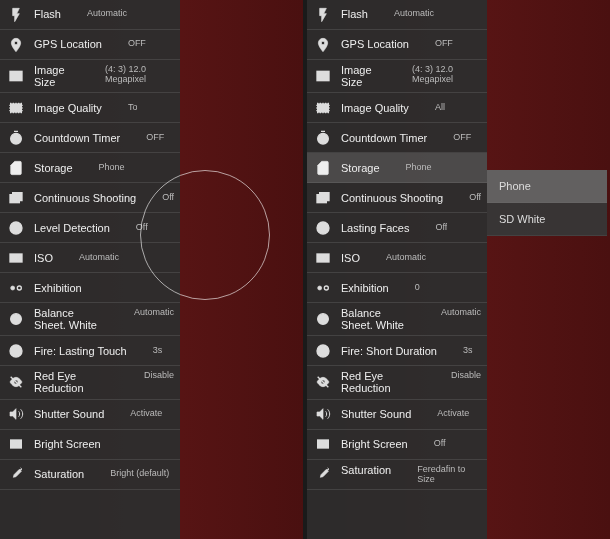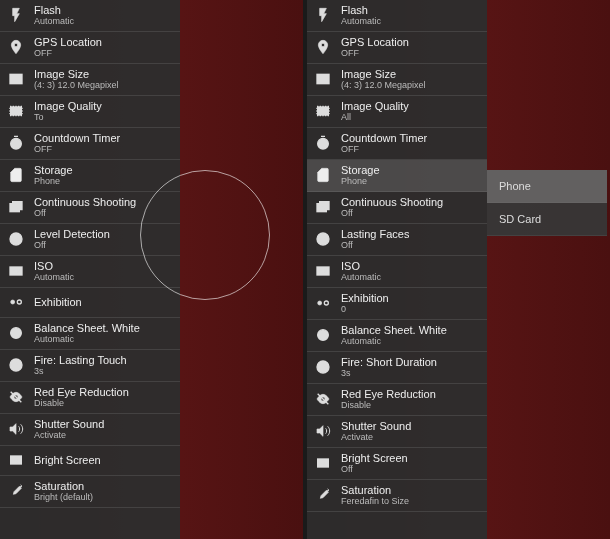--- a/index.html
+++ b/index.html
@@ -41,26 +41,25 @@
   height: 20px;
   display: flex;
   align-items: center;
   justify-content: center;
   margin-right: 8px;
   flex-shrink: 0;
 }
 .icon svg { width: 16px; height: 16px; fill: #ddd; stroke: #ddd; }
 .txt {
   display: flex;
-  flex-direction: column;
   line-height: 1.1;
   overflow: hidden;
 }
 .lbl { font-size: 11px; color: #eee; }
-.val { font-size: 9px; color: #bbb; margin-top: 1px; }
+.val { font-size: 9px; color: #bbb; margin-top: 1px; margin-left: 26px; }
 .circle {
   position: absolute;
   width: 130px;
   height: 130px;
   border: 1px solid rgba(255,255,255,0.6);
   border-radius: 50%;
   left: 140px;
   top: 170px;
   pointer-events: none;
 }
@@ -463,15 +462,15 @@
           </svg>
         </span>
         <div class="txt">
           <span class="lbl">Saturation</span>
           <span class="val">Feredafin to Size</span>
         </div>
       </div>
     </div>
   <div class="popup" id="popup">
       <div class="popup-item sel">Phone</div>
-      <div class="popup-item">SD Card</div>
+      <div class="popup-item">SD White</div>
     </div>
 </div>
 
 </body></html>

